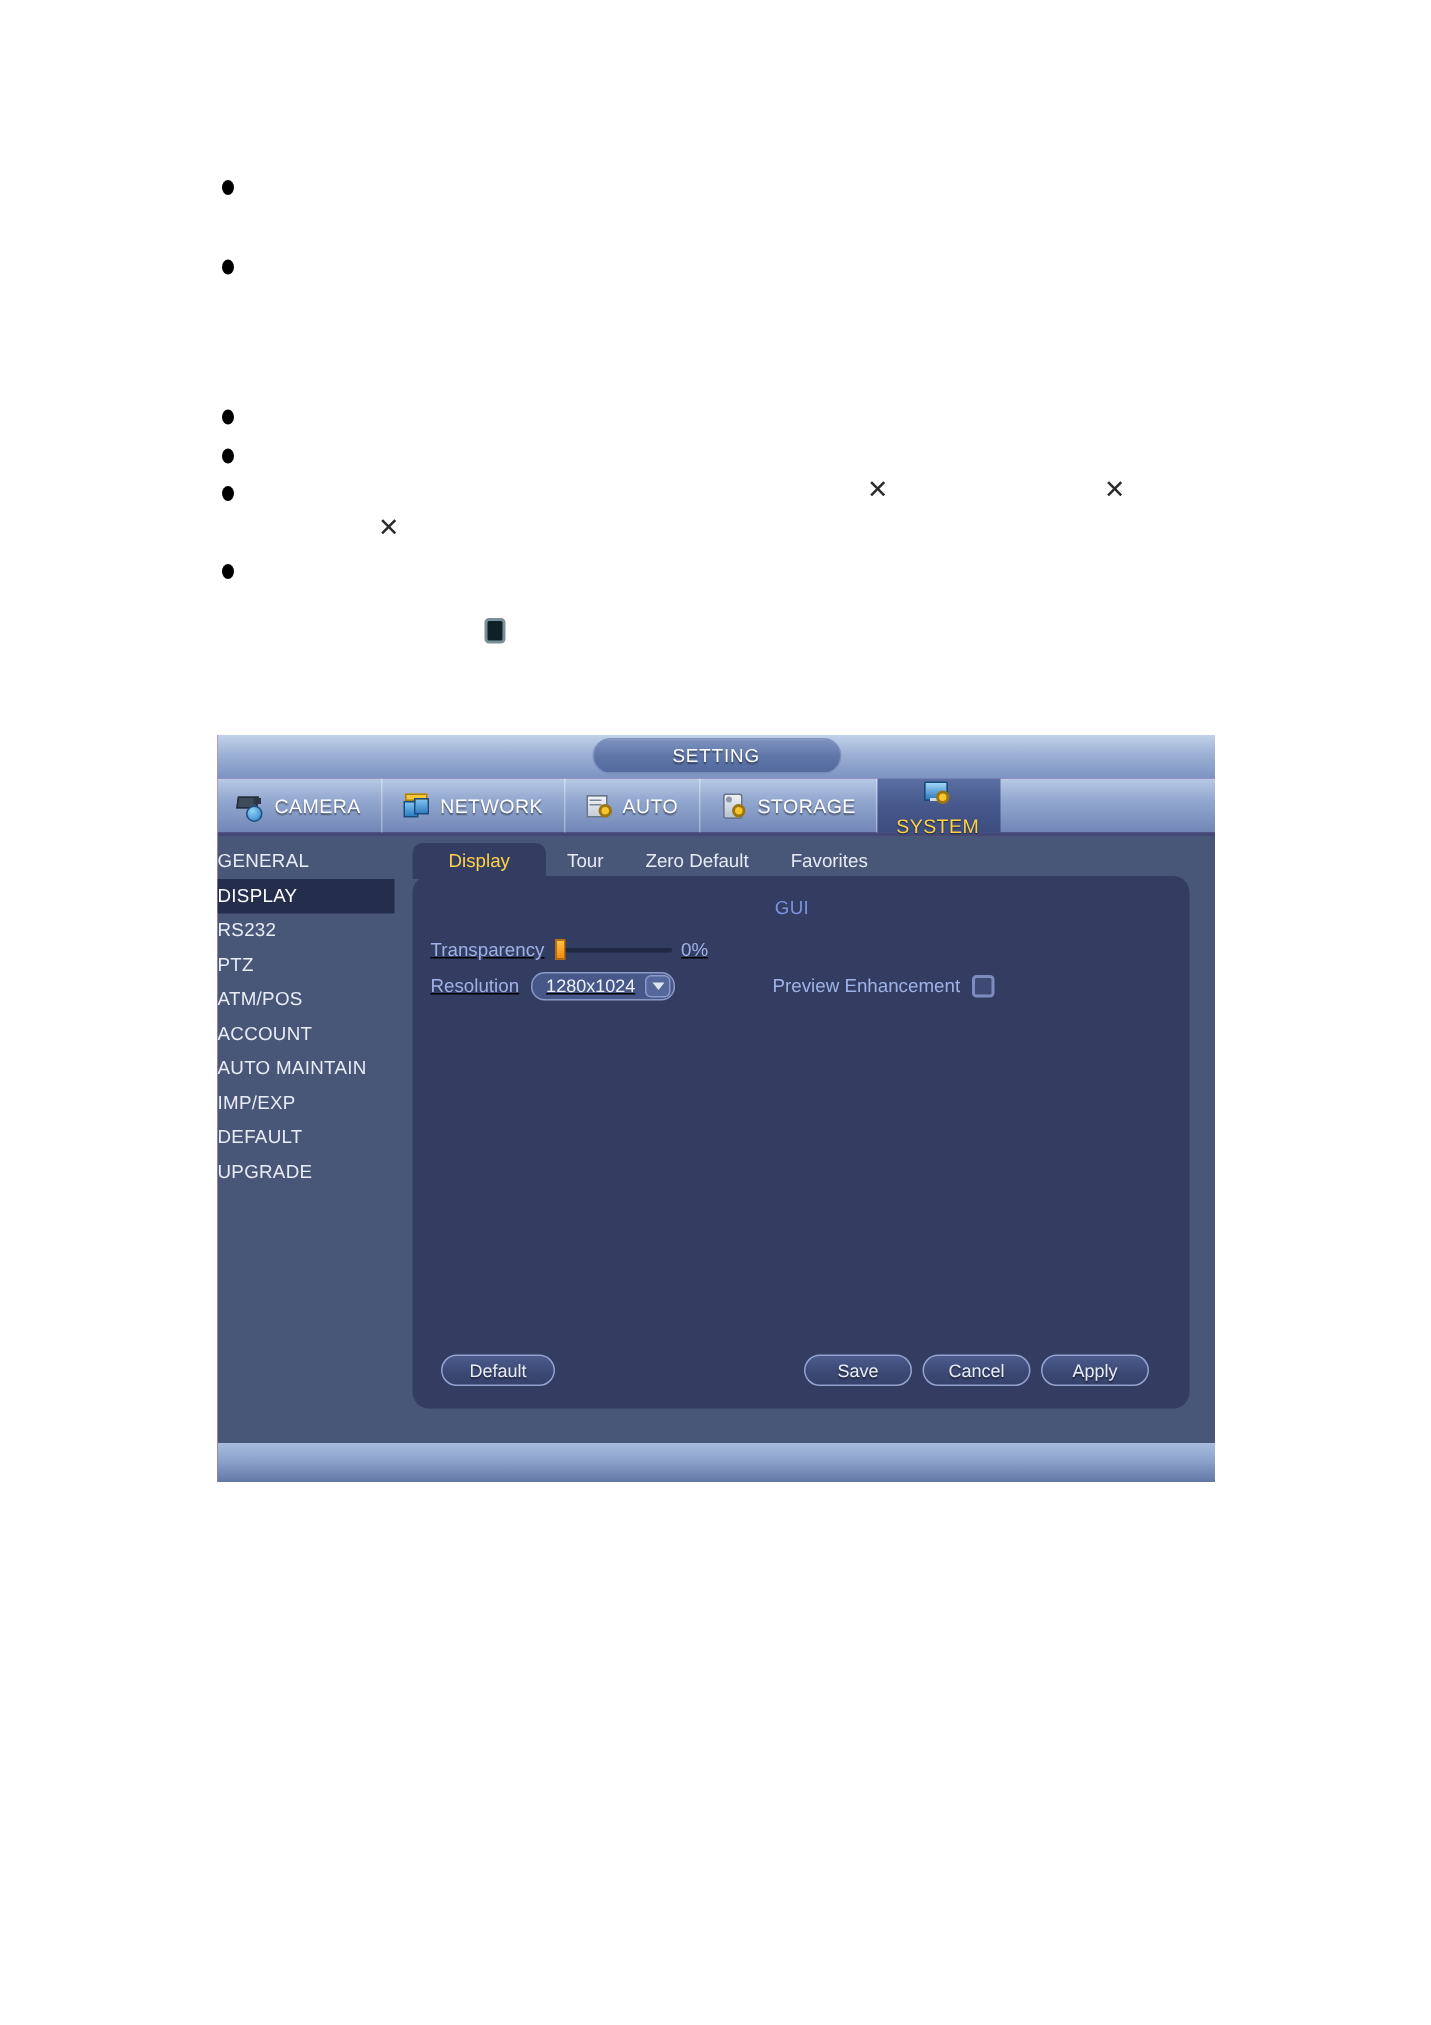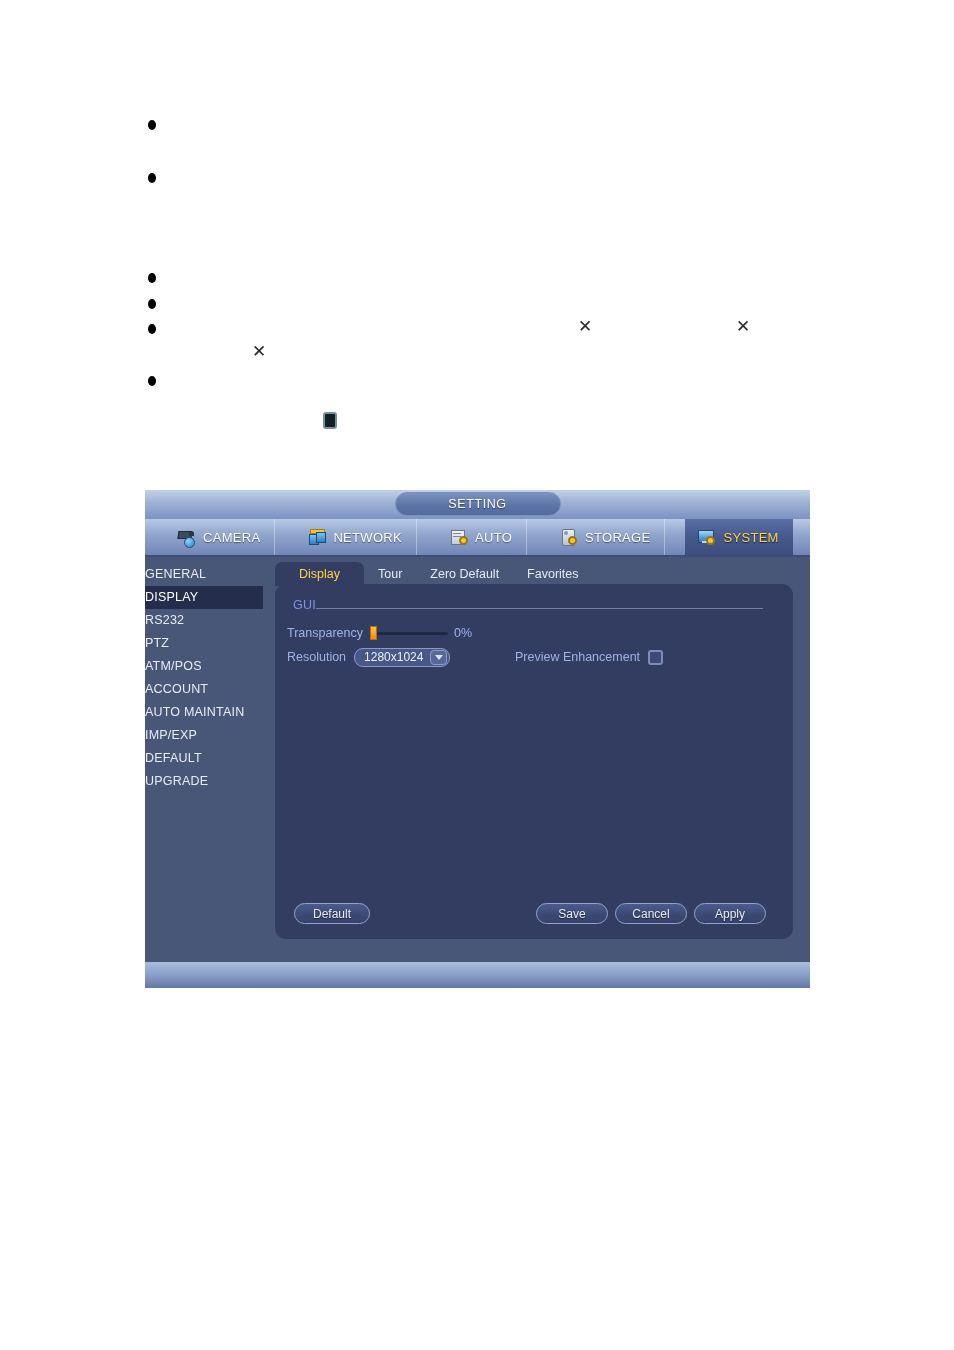--- a/index.html
+++ b/index.html
@@ -80,27 +80,27 @@
     position:relative;
     display:flex;align-items:center;
     gap:6px;
     padding:0 14px 0 12px;
     color:#ffffff;
     font-size:13px;
     letter-spacing:.3px;
     text-shadow:0 1px 1px rgba(0,0,0,.45);
     border-right:1px solid rgba(255,255,255,.35);
     cursor:default;
-    margin-left:20px;
   }
   .mtab.active{
     background:linear-gradient(to bottom,#5a6fa4 0%,#46588c 50%,#3c4d7e 100%);
     color:#ffd24a;
     border-right:none;
     text-shadow:0 1px 1px rgba(0,0,0,.6);
+    flex-direction:column;
   }
   .mtab .lbl{white-space:nowrap;}
 
   
   .ticon{width:20px;height:18px;position:relative;flex:0 0 auto;}
   .ticon i{position:absolute;display:block;}
 
   
   .ic-camera .body{left:1px;top:3px;width:12px;height:6px;background:#3f4b5c;border:1px solid #222b38;transform:skewX(-8deg);}
   .ic-camera .lens{left:12px;top:4px;width:5px;height:4px;background:#2c3644;}
@@ -180,21 +180,21 @@
     background:#333d62;
     color:#ffd24a;
     border-radius:7px 7px 0 0;
     padding:0 24px;
   }
 
   
   .group-head{
     position:absolute;left:18px;top:14px;
     width:470px;
-    display:flex;align-items:center;gap:0;
+    display:flex;align-items:center;gap:0;flex-direction:column;
   }
   .group-head .gtitle{
     color:#7d93e0;font-size:12.5px;letter-spacing:.2px;
   }
   .group-head .grule{
     flex:1;height:1px;background:#6f7ea8;margin-top:6px;
   }
 
   .form{
     position:absolute;left:12px;top:38px;
@@ -202,21 +202,21 @@
   }
   .row{
     display:flex;align-items:center;
     height:22px;
     margin-bottom:2px;
   }
   .lbl-l{
     color:#9fb2e6;font-size:12.5px;
     white-space:nowrap;
   }
-  .col-left{width:228px;display:flex;align-items:center;}
+  .col-left{width:228px;display:flex;align-items:center;text-decoration:underline;}
   .col-right{width:248px;display:flex;align-items:center;}
 
   
   .slider{
     position:relative;
     width:78px;height:14px;
     margin-left:7px;
     display:flex;align-items:center;
   }
   .slider .track{

